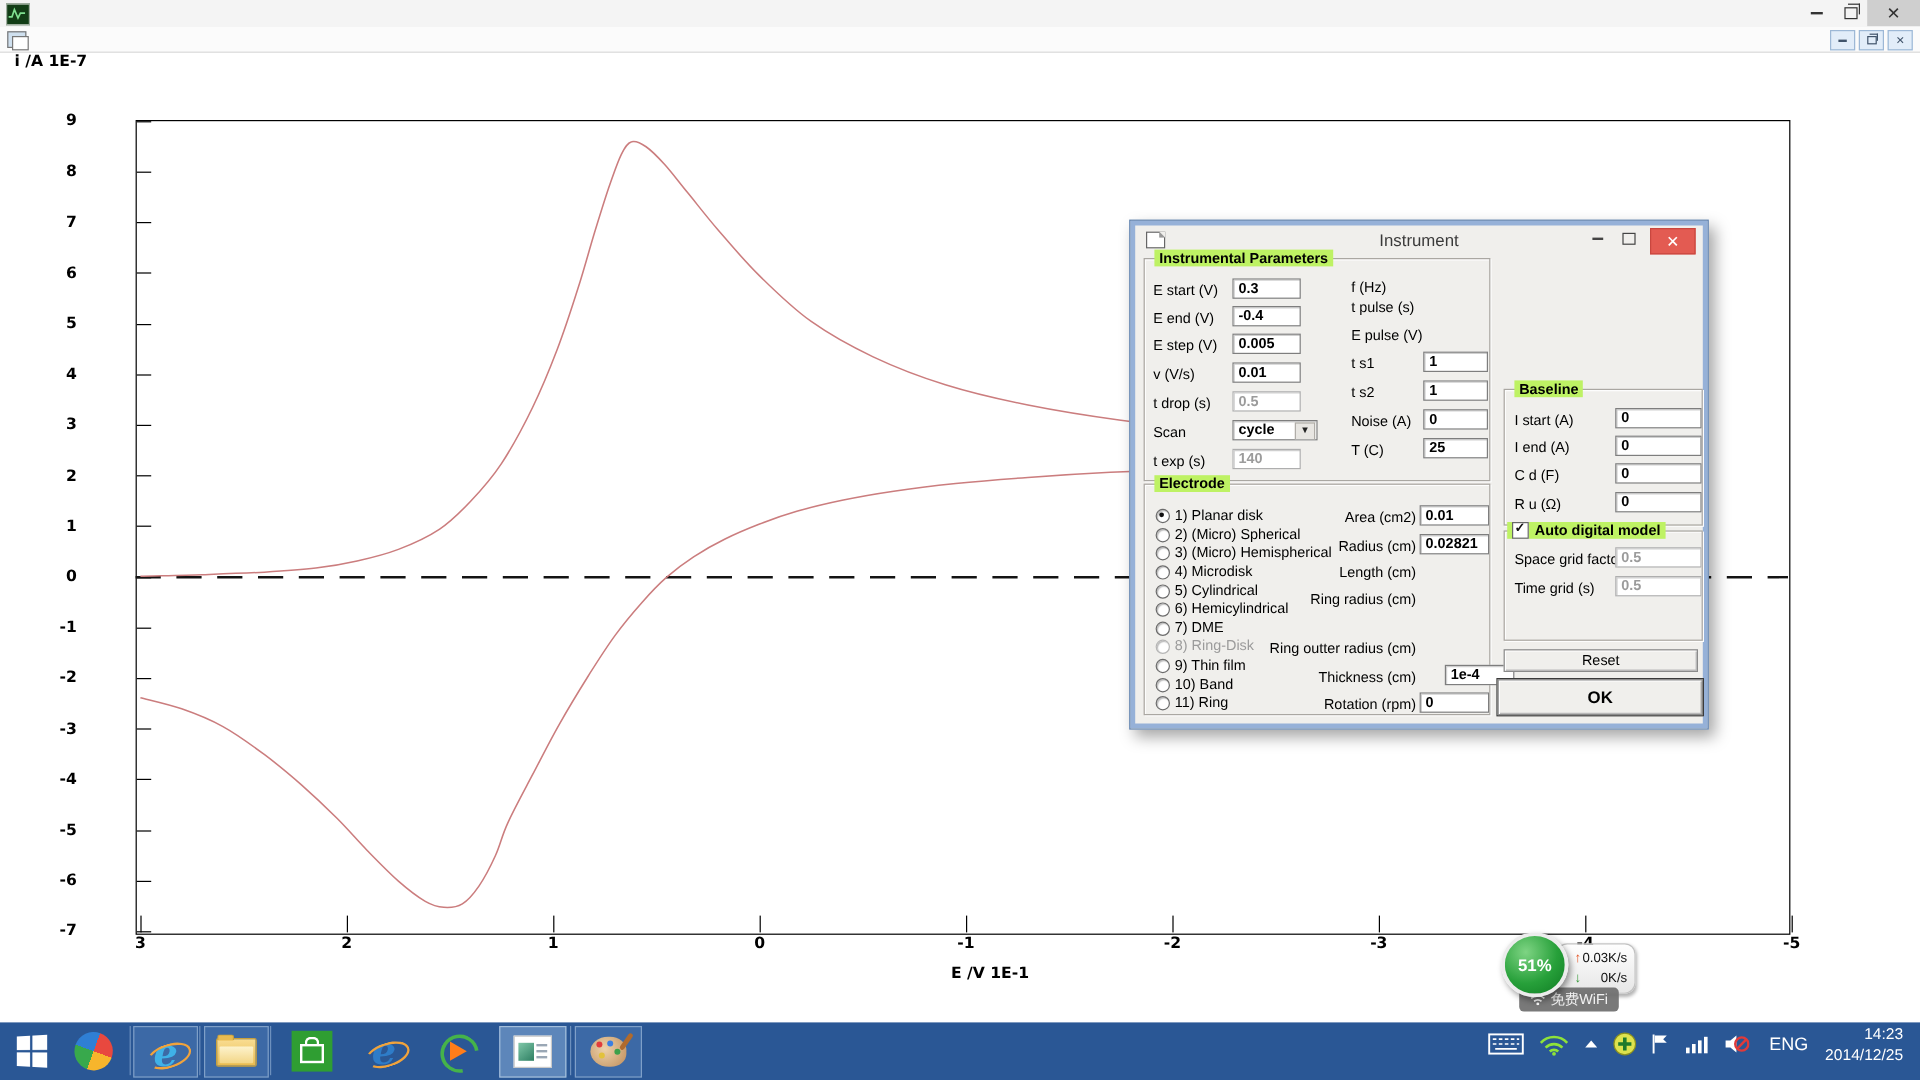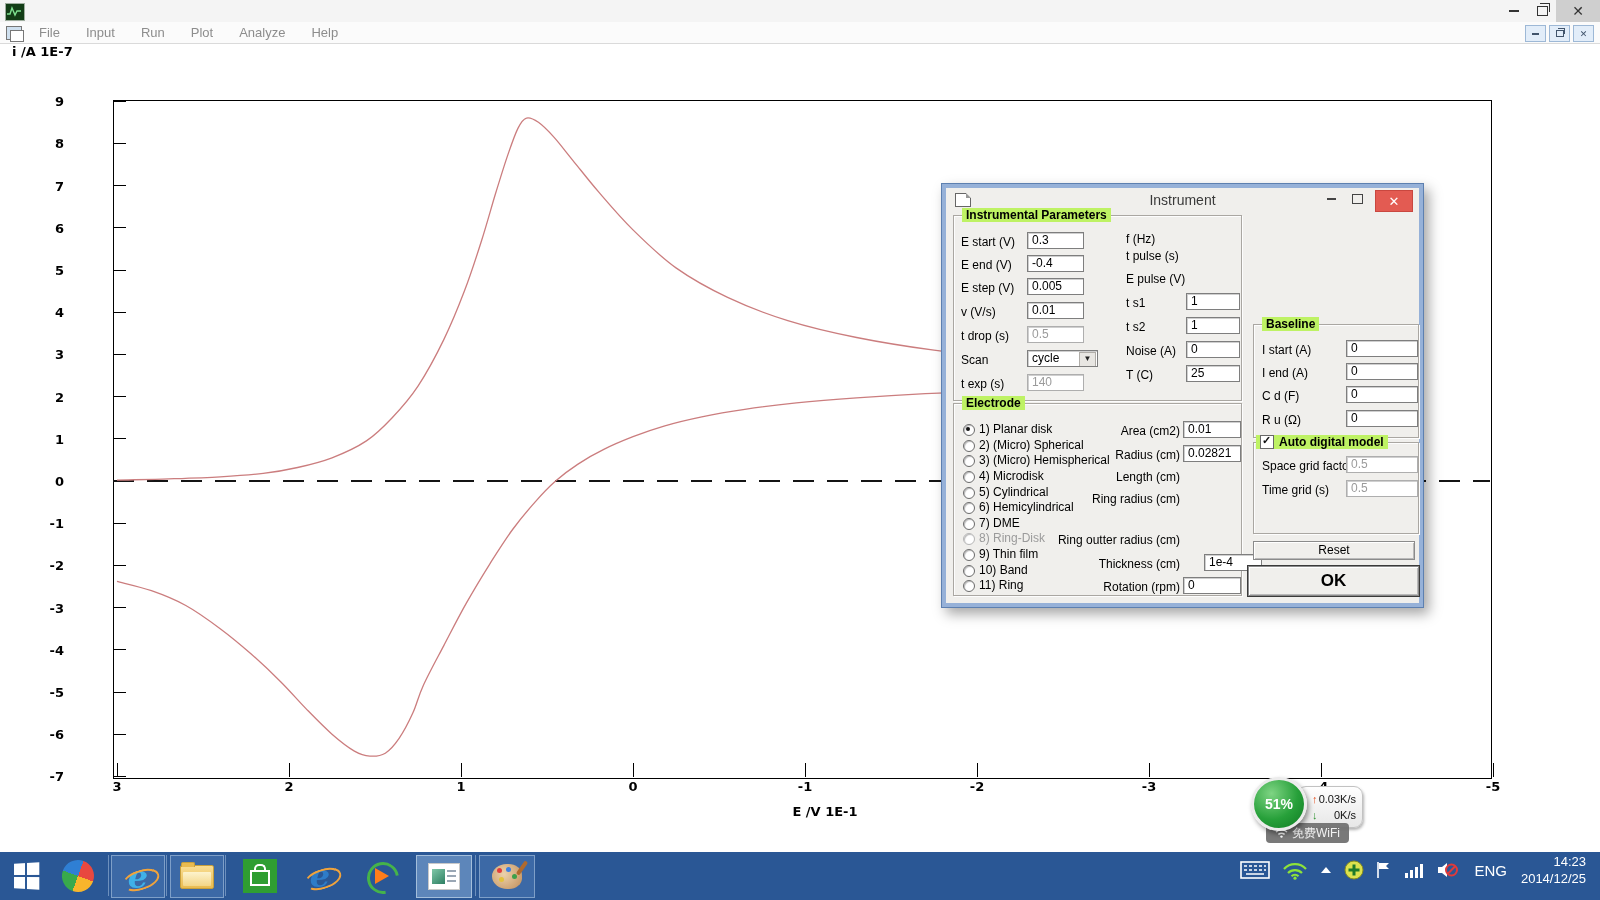--- a/index.html
+++ b/index.html
@@ -48,32 +48,32 @@
   .d-btn{position:absolute;top:6px;display:flex;align-items:center;justify-content:center;width:24px;height:18px;}
   .d-min{right:80px;} .d-max{right:54px;}
   .d-close{right:10px;width:36px;height:20px;background:#e35b52;border:1px solid #c9473f;color:#fff;font-size:13px;}
   .d-bar{width:9px;height:2px;background:#444;}
   .d-res{width:9px;height:8px;border:1px solid #444;}
   .grp{position:absolute;border:1px solid #aaa7a2;box-shadow:1px 1px 0 #fdfdfd inset,1px 1px 0 #fdfdfd;}
   .grp-title{position:absolute;top:-8px;left:8px;background:#bef264;padding:0 4px;font-weight:bold;white-space:nowrap;}
   .grp-title.w-chk{left:2px;display:flex;align-items:center;}
   .dotted{outline:1px dotted #555;}
   .row{position:absolute;height:16px;line-height:16px;white-space:nowrap;}
-  .box{position:absolute;background:#fff;border:1px solid #7e7e7e;box-shadow:inset 1px 1px 0 #cfcfcf;height:15px;line-height:15px;padding:0 4px;font-size:12px;overflow:hidden;}
+  .box{position:absolute;background:#fff;border:1px solid #7e7e7e;box-shadow:inset 1px 1px 0 #cfcfcf;height:15px;line-height:15px;padding:0 4px;font-size:12px;overflow:hidden;font-weight:bold;}
   .box.dis{color:#9b9b9b;border-color:#aeaeae;}
   .combo-btn{position:absolute;right:1px;top:1px;width:15px;height:13px;background:#e8e6e2;border:1px solid #b0ada8;font-size:8px;line-height:12px;text-align:center;color:#222;}
   .rad{position:absolute;left:9px;width:10px;height:10px;border:1px solid #6b6b6b;border-radius:50%;background:#fff;box-shadow:inset 1px 1px 1px #bbb;}
   .rad.sel::after{content:"";position:absolute;left:2px;top:2px;width:4px;height:4px;border-radius:50%;background:#111;}
   .rad.dis{border-color:#b5b5b5;}
   .chk{display:inline-block;width:12px;height:12px;background:#fff;border:1px solid #686868;position:relative;margin-right:5px;flex:none;}
   .chk::after{content:"✓";position:absolute;left:1px;top:-2px;font-size:11px;font-weight:bold;color:#111;line-height:12px;}
   .opt-label{position:absolute;left:25px;}
   .lblr{position:absolute;text-align:right;}
   .btn{position:absolute;background:#f0efec;border:1px solid #8b8b8b;box-shadow:inset 1px 1px 0 #fff, inset -1px -1px 0 #b9b9b9;text-align:center;}
-  .btn-ok{font-weight:bold;font-size:17px;border:1px solid #3a3a3a;box-shadow:inset 0 0 0 1px #8b8b8b, inset 2px 2px 0 #fff, inset -2px -2px 0 #b9b9b9;}
+  .btn-ok{font-weight:bold;font-size:14px;border:1px solid #3a3a3a;box-shadow:inset 0 0 0 1px #8b8b8b, inset 2px 2px 0 #fff, inset -2px -2px 0 #b9b9b9;}
   
   .spd-panel{position:absolute;left:1297px;top:786px;width:66px;height:42px;background:linear-gradient(#fefefe,#e7e7e7);
              border:1px solid #c2c2c2;border-radius:9px;z-index:21;box-shadow:1px 2px 3px rgba(0,0,0,.3);
              font-size:11px;padding:4px 6px 0 14px;box-sizing:border-box;}
   .spd-row{display:flex;justify-content:space-between;line-height:16px;color:#111;}
   .arr-up{color:#e34f1e;font-weight:bold;} .arr-dn{color:#2f9431;font-weight:bold;}
   .spd-ball{position:absolute;left:1251px;top:777px;width:50px;height:48px;border-radius:50%;z-index:22;
             background:radial-gradient(circle at 35% 28%,#7ed483,#27a03a 55%,#0e7a22);
             border:3px solid #ececec;box-shadow:2px 3px 5px rgba(0,0,0,.4);
             display:flex;align-items:center;justify-content:center;color:#fff;font:bold 14px "Liberation Sans",sans-serif;}
@@ -129,28 +129,20 @@
     <div class="win-ctl wc-res">
         <div class="res-glyph"></div>
       </div>
     <div class="win-ctl wc-close">
         <span class="x-glyph">✕</span>
       </div>
   </div>
 
   <div class="menubar">
     <div class="mdi-icon"></div>
-    <div class="menu-items">
-      <span class="menu-item">File</span>
-      <span class="menu-item">Input</span>
-      <span class="menu-item">Run</span>
-      <span class="menu-item">Plot</span>
-      <span class="menu-item">Analyze</span>
-      <span class="menu-item">Help</span>
-    </div>
     <div class="mdi-ctls">
       <div class="mdi-btn">
           <div class="bar-glyph"></div>
         </div>
       <div class="mdi-btn">
           <div class="mdi-res"></div>
         </div>
       <div class="mdi-btn">✕</div>
     </div>
   </div>

